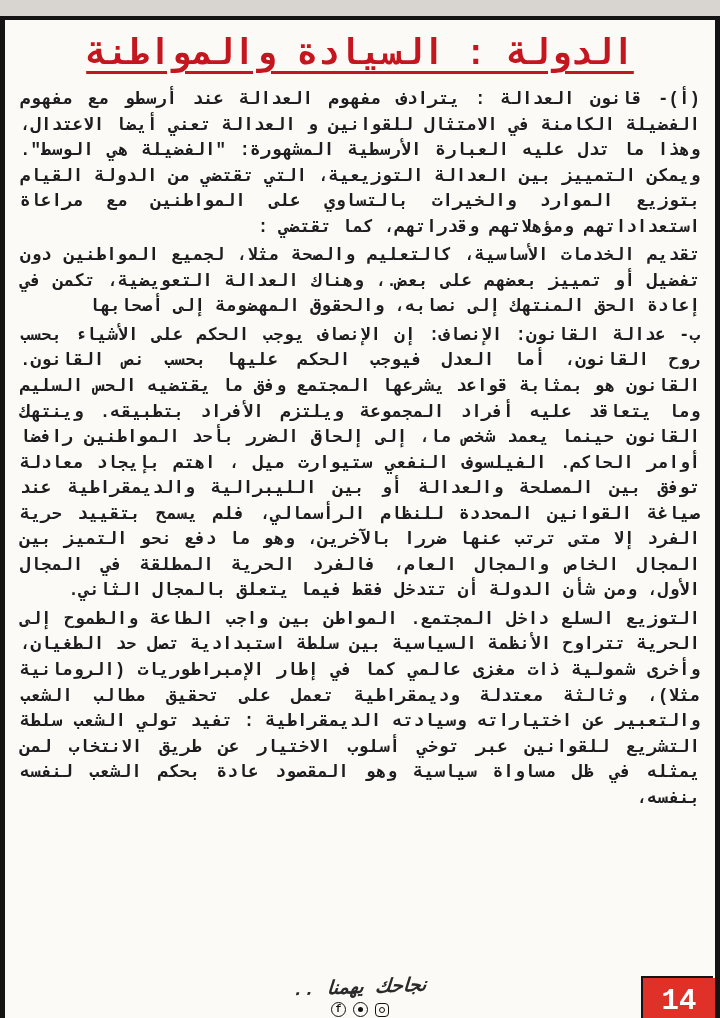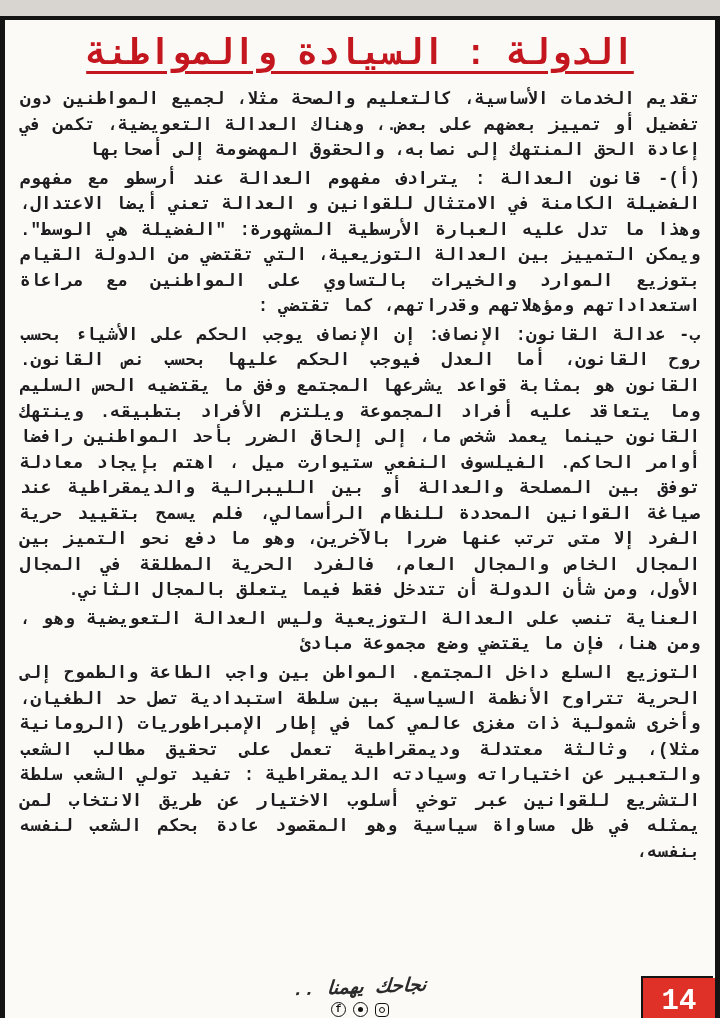--- a/index.html
+++ b/index.html
@@ -108,24 +108,23 @@
 </style>
 </head>
 <body>
 
 <div class="page">
   <div class="inner">
 
     <h1 class="title">الدولة : السيادة والمواطنة</h1>
 
     <div class="body-text">
+      <p>(أ)- قانون العدالة : يترادف مفهوم العدالة عند أرسطو مع مفهوم الفضيلة الكامنة في الامتثال للقوانين و العدالة تعني أيضا الاعتدال، وهذا ما تدل عليه العبارة الأرسطية المشهورة: "الفضيلة هي الوسط". ويمكن التمييز بين العدالة التوزيعية، التي تقتضي من الدولة القيام بتوزيع الموارد والخيرات بالتساوي على المواطنين مع مراعاة استعداداتهم ومؤهلاتهم وقدراتهم، كما تقتضي :</p>
       <p>تقديم الخدمات الأساسية، كالتعليم والصحة مثلا، لجميع المواطنين دون تفضيل أو تمييز بعضهم على بعض.، وهناك  العدالة التعويضية، تكمن في إعادة الحق المنتهك إلى نصابه، والحقوق المهضومة إلى أصحابها</p>
-      <p>(أ)- قانون العدالة : يترادف مفهوم العدالة عند أرسطو مع مفهوم الفضيلة الكامنة في الامتثال للقوانين و العدالة تعني أيضا الاعتدال، وهذا ما تدل عليه العبارة الأرسطية المشهورة: "الفضيلة هي الوسط". ويمكن التمييز بين العدالة التوزيعية، التي تقتضي من الدولة القيام بتوزيع الموارد والخيرات بالتساوي على المواطنين مع مراعاة استعداداتهم ومؤهلاتهم وقدراتهم، كما تقتضي :</p>
       <p>ب- عدالة القانون: الإنصاف: إن الإنصاف يوجب الحكم على الأشياء بحسب روح القانون، أما العدل فيوجب الحكم عليها بحسب نص القانون.  القانون هو بمثابة قواعد يشرعها المجتمع وفق ما يقتضيه الحس السليم وما يتعاقد عليه أفراد المجموعة ويلتزم الأفراد بتطبيقه. وينتهك القانون حينما يعمد شخص ما، إلى إلحاق الضرر بأحد المواطنين رافضا أوامر الحاكم. الفيلسوف النفعي ستيوارت ميل ، اهتم بإيجاد معادلة توفق بين المصلحة والعدالة أو بين الليبرالية والديمقراطية عند صياغة القوانين المحددة للنظام الرأسمالي،  فلم  يسمح بتقييد حرية الفرد إلا متى ترتب عنها ضررا بالآخرين، وهو ما دفع نحو التميز بين المجال الخاص والمجال العام، فالفرد الحرية المطلقة في المجال الأول، ومن شأن الدولة أن تتدخل فقط فيما يتعلق بالمجال الثاني.</p>
-      <p>العناية تنصب على العدالة التوزيعية وليس العدالة التعويضية وهو ، ومن هنا، فإن ما يقتضي وضع مجموعة مبادئ</p>
       <p>التوزيع السلع داخل المجتمع.  المواطن بين واجب الطاعة والطموح إلى الحرية  تتراوح الأنظمة السياسية بين سلطة استبدادية تصل حد الطغيان، وأخرى شمولية ذات مغزى عالمي كما في إطار الإمبراطوريات (الرومانية مثلا)، وثالثة معتدلة وديمقراطية تعمل على تحقيق مطالب  الشعب والتعبير عن اختياراته وسيادته  الديمقراطية : تفيد تولي الشعب سلطة التشريع للقوانين عبر توخي أسلوب الاختيار عن طريق الانتخاب لمن يمثله في ظل مساواة سياسية وهو المقصود عادة بحكم الشعب لنفسه بنفسه،</p>
     </div>
   </div>
 
   <div class="footer">
     <div class="signature">نجاحك يهمنا ..</div>
     <div class="brand-row">
       <span class="circle-icon">f</span>
       <span class="circle-icon">
           <span class="dot-inner"></span>

